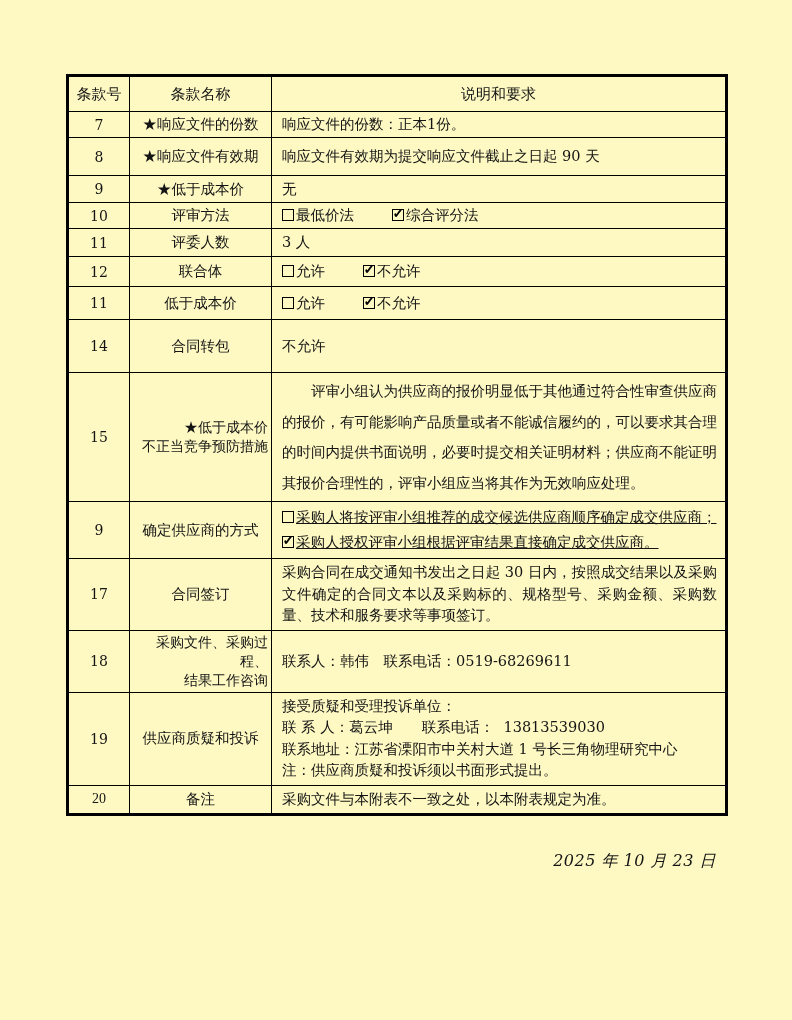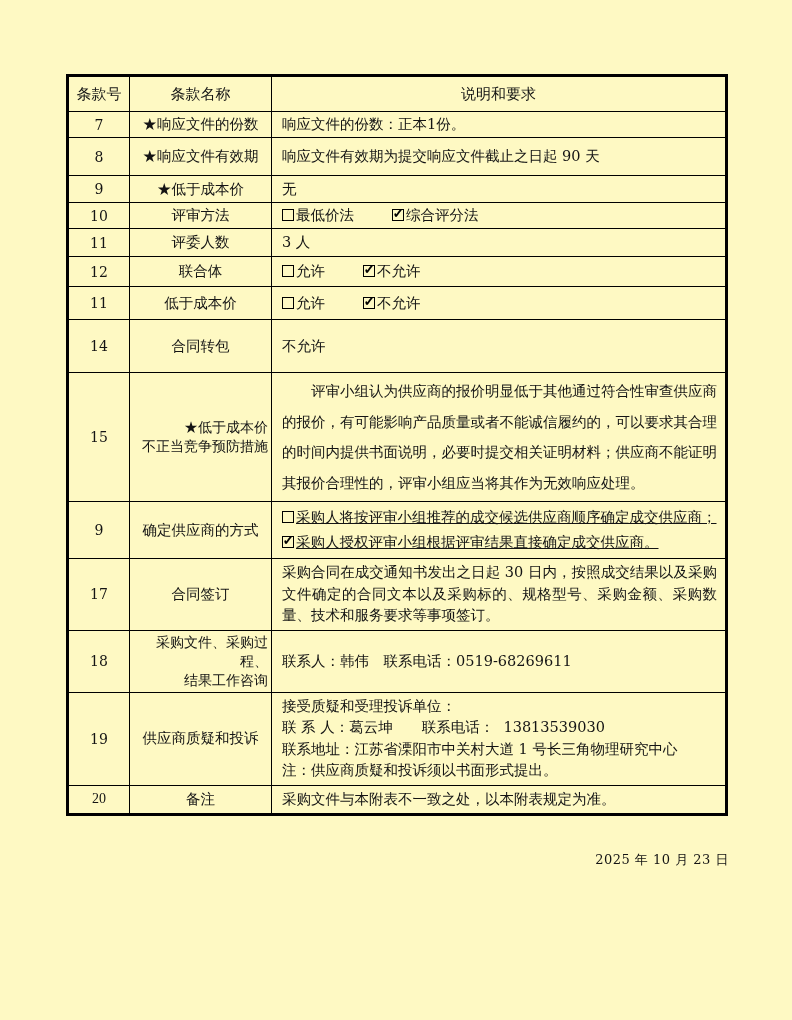--- a/index.html
+++ b/index.html
@@ -60,25 +60,26 @@
     font-size: 14px;
     font-weight: bold;
     color: #000;
     line-height: 14px;
   }
   .opt { display: inline-block; }
   .opt + .opt { margin-left: 38px; }
 
   .doc-date {
     position: absolute;
-    top: 851px; left: 17px;
+    top: 851px; left: 4px;
     width: 712px;
     text-align: right;
-    font-size: 13px;
+    font-size: 16px;
     letter-spacing: 0.5px;
+    font-style: italic;
   }
 </style>
 </head>
 <body>
 
 <div class="page">
 
   <table class="clauses">
     <colgroup>
         <col class="c1">

